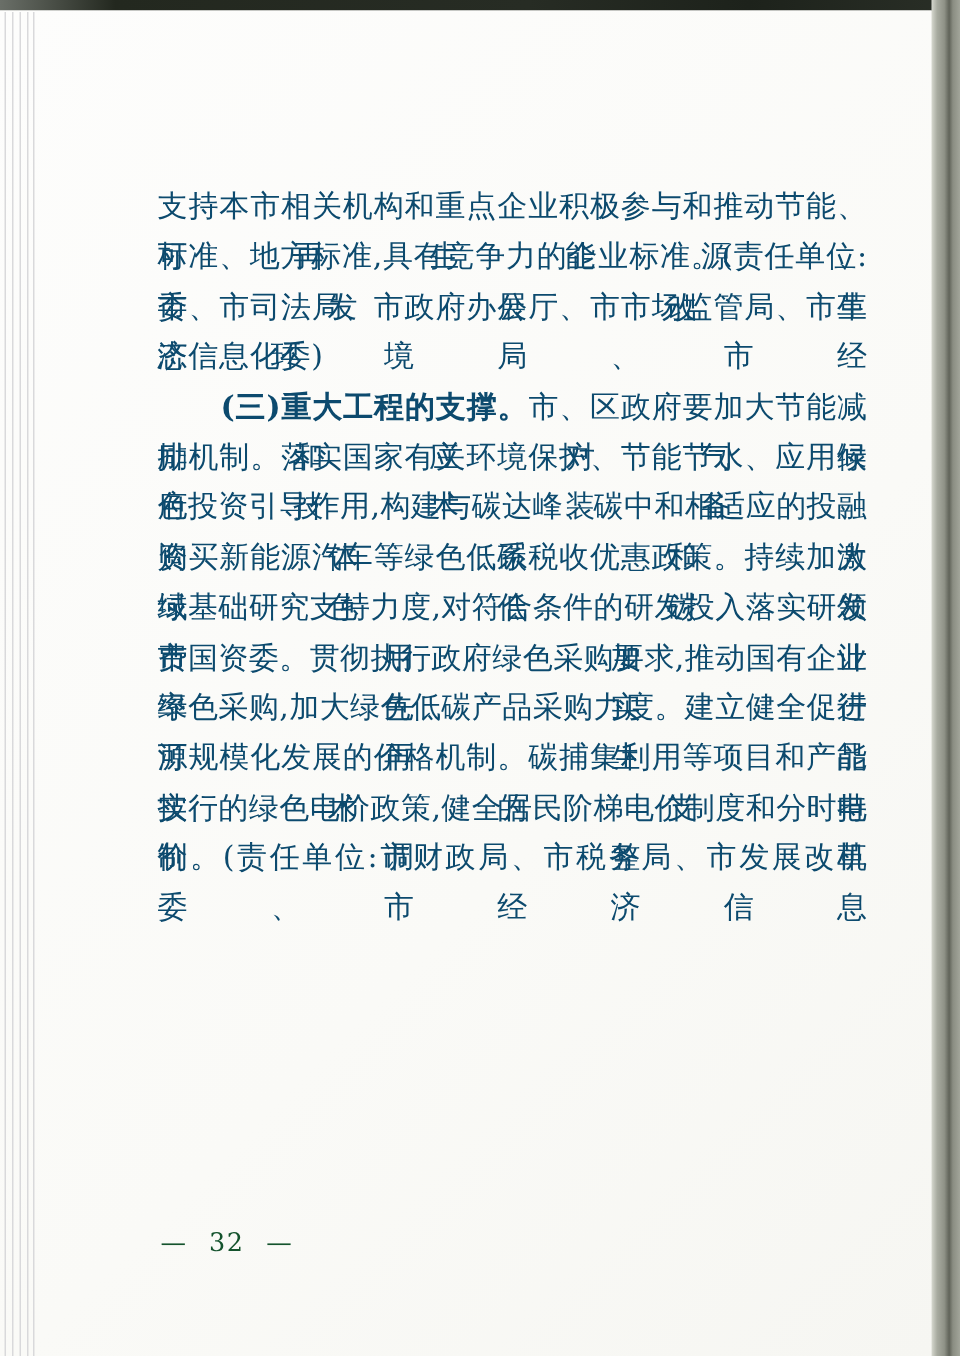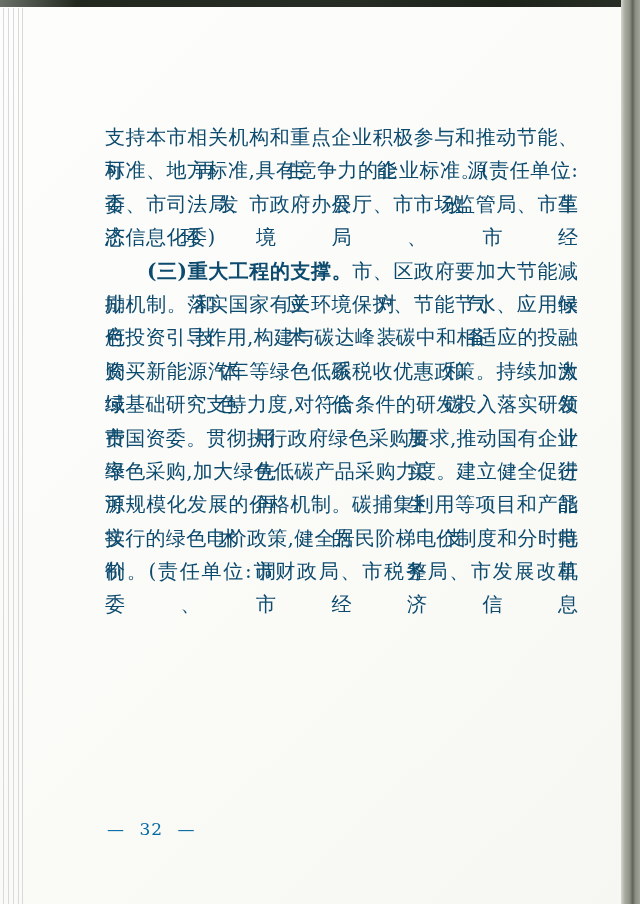--- a/index.html
+++ b/index.html
@@ -69,21 +69,21 @@
   }
   .line .lead {
     font-weight: bold;
   }
   .page-number {
     position: absolute;
     left: 107px;
     top: 818px;
     font-size: 17px;
     line-height: 22px;
-    color: #0369a1;
+    color: #14532d;
     letter-spacing: 1px;
     word-spacing: 8px;
   }
 </style>
 </head>
 <body>
 
 <div class="scan-root">
   <div class="top-band"></div>
   <div class="page-surface"></div>

